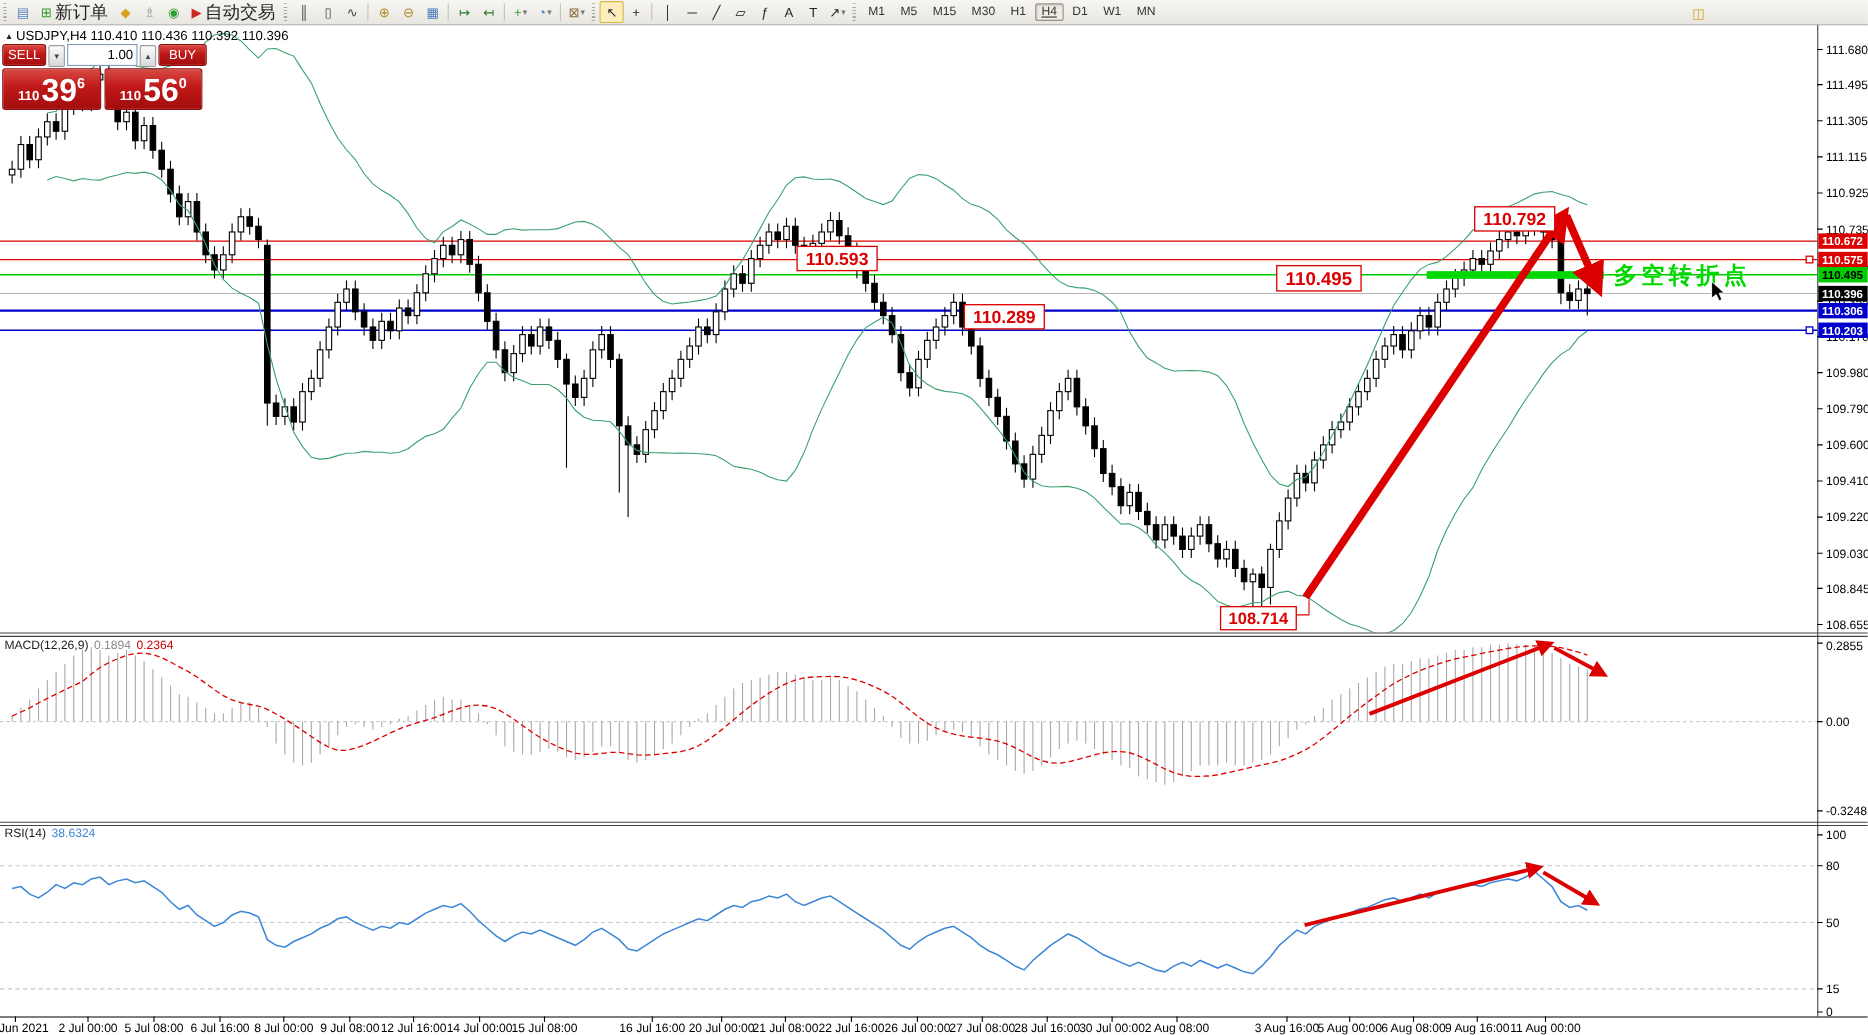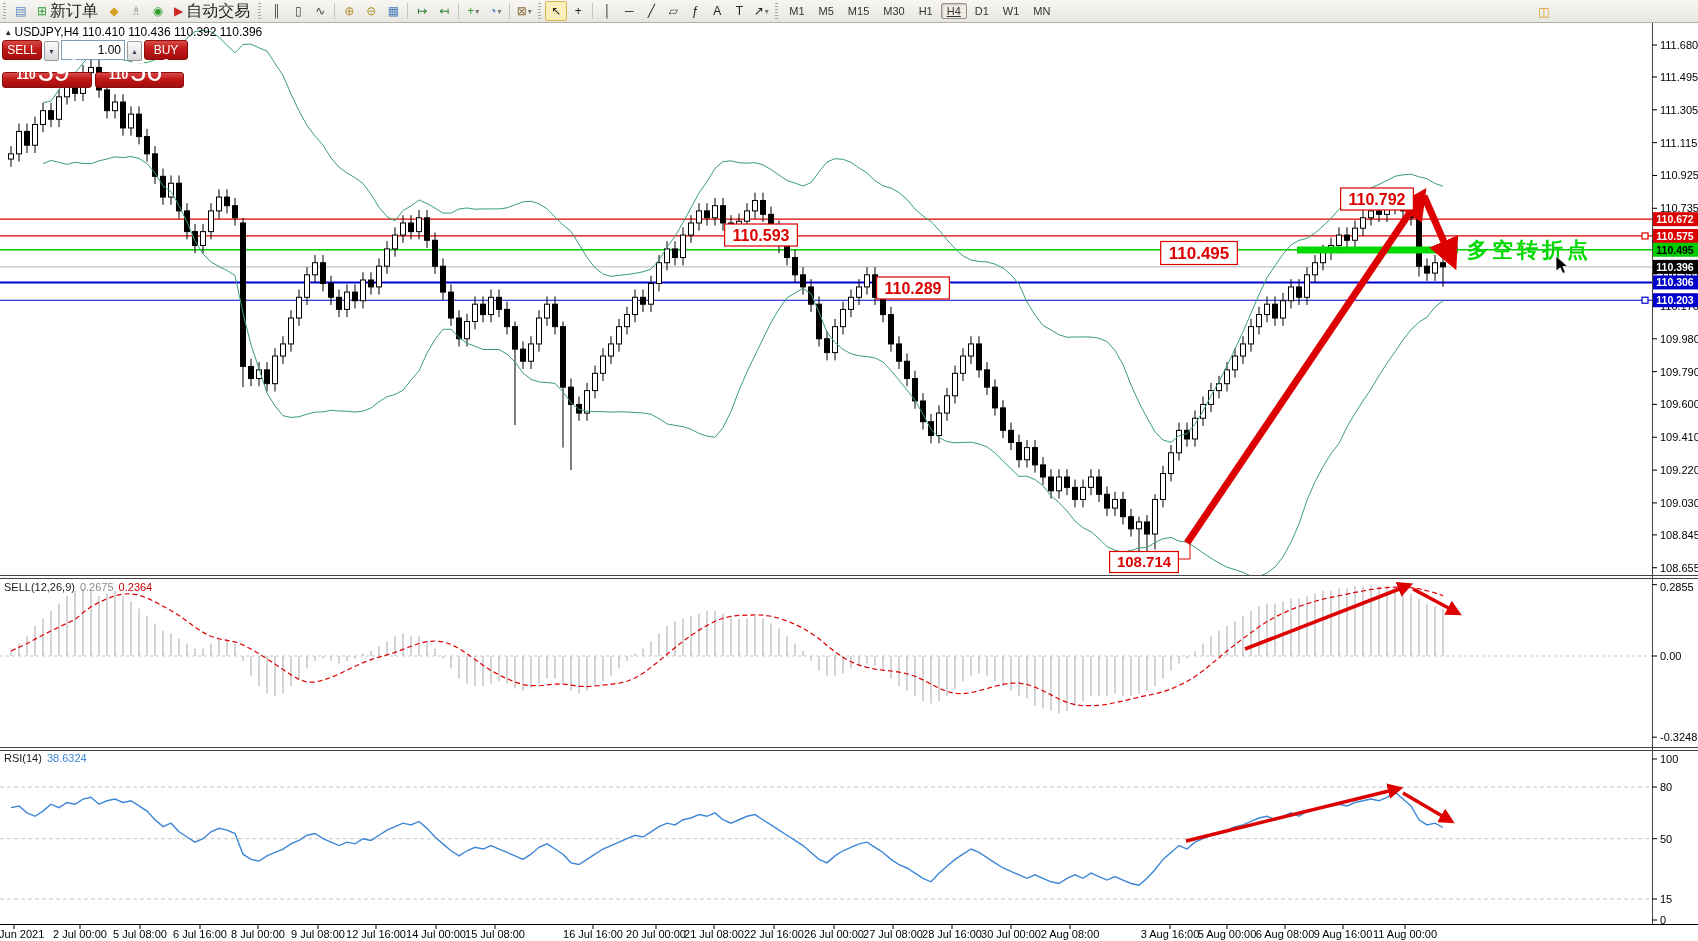--- a/index.html
+++ b/index.html
@@ -35,24 +35,24 @@
   .red-grad{background:linear-gradient(180deg,#d84a44 0%,#c01818 45%,#a30d0d 100%);
     border:1px solid #8c0d0d;border-radius:3px;color:#fff;}
   .oc-sell,.oc-buy{display:flex;align-items:center;justify-content:center;font-size:12px;}
   .oc-sell{flex:0 0 38px;text-align:right;}
   .oc-buy{flex:0 0 42px;}
   .oc-spin{flex:0 0 13px;height:18px;margin-top:1px;display:flex;align-items:center;justify-content:center;
     background:linear-gradient(#fbfbfb,#d9d9d9);border:1px solid #9a9a9a;border-radius:2px;
     color:#345;font-size:8px;}
   .oc-vol{flex:0 0 56px;width:56px;height:16px;border:1px solid #7f9db9;font-size:12px;
     text-align:right;padding:1px 3px;font-family:"Liberation Sans",sans-serif;}
-  .oc-row2{display:flex;gap:3px;margin-top:12px;height:16px;}
+  .oc-row2{display:flex;gap:3px;margin-top:2px;height:38px;}
   .oc-price{flex:1;display:flex;align-items:flex-end;justify-content:center;padding-bottom:3px;}
   .oc-small{font-size:12px;font-weight:bold;line-height:1;margin:0 2px 3px 0;}
-  .oc-big{font-size:29px;font-weight:normal;line-height:.82;}
+  .oc-big{font-size:29px;font-weight:bold;line-height:.82;}
   .oc-sup{font-size:13px;font-weight:bold;transform:translateY(-13px);}
   
   #chart-svg{position:absolute;left:0;top:0;z-index:1;}
   #chart-svg text{font-family:"Liberation Sans",sans-serif;}
 </style>
 </head>
 <body>
 
 <svg id="chart-svg" width="1698" height="941">
     <defs>
@@ -928,17 +928,17 @@
     </div>
     <div class="oc-price red-grad">
       <span class="oc-small">110</span>
         <span class="oc-big">56</span>
         <span class="oc-sup">0</span>
     </div>
   </div>
 </div>
 
 <div class="pane-label" id="macd-label">
-  <span>SELL(12,26,9)</span><span class="v-gray">0.2675</span><span class="v-red">0.2364</span>
+  <span>MACD(12,26,9)</span><span class="v-gray">0.1894</span><span class="v-red">0.2364</span>
 </div>
 <div class="pane-label" id="rsi-label">
   <span>RSI(14)</span><span class="v-blue">38.6324</span>
 </div>
 
 </body></html>

